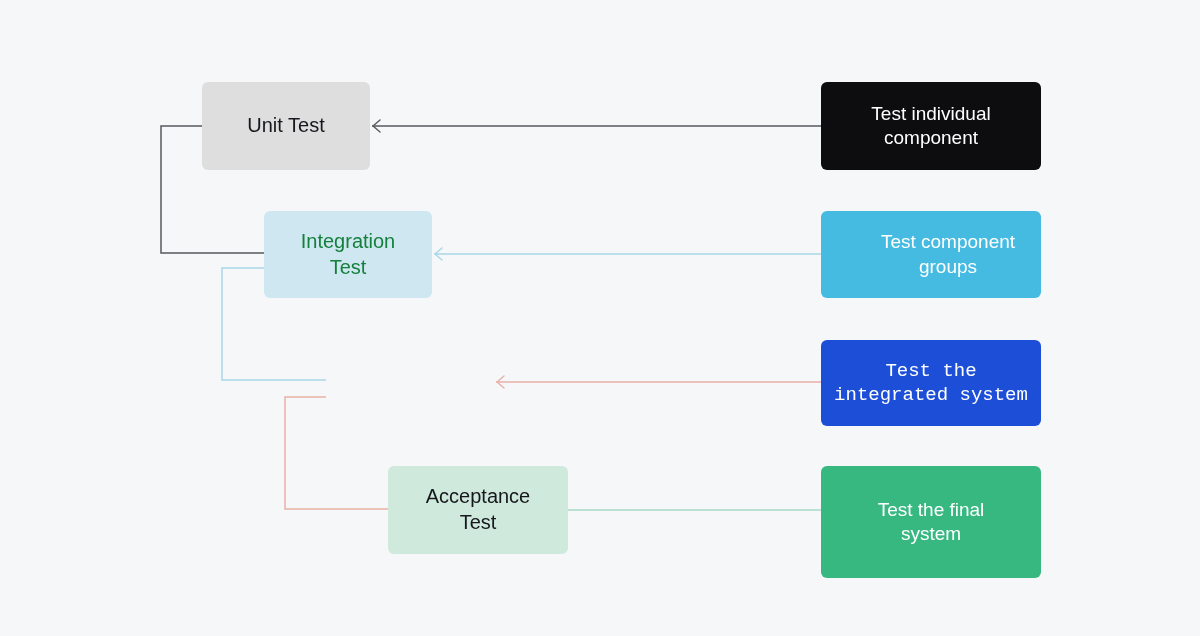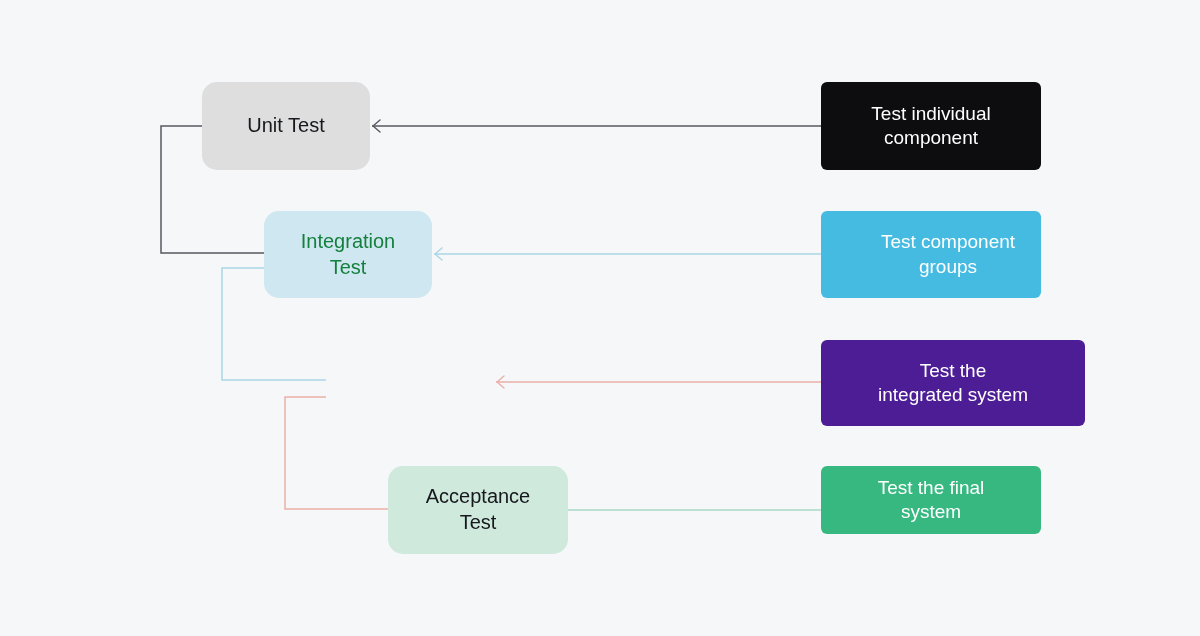--- a/index.html
+++ b/index.html
@@ -37,21 +37,20 @@
     line-height: 1.28;
     padding: 4px 10px;
   }
   .node-label {
     display: block;
     white-space: pre-line;
   }
   .stage-node {
     font-size: 20px;
     color: #16181d;
-    border-radius: 15px;
   }
   .desc-node {
     font-size: 19px;
     color: #ffffff;
   }
 </style>
 </head>
 <body>
 
 <div id="diagram-canvas">
@@ -83,22 +82,22 @@
   </div>
 
   <div class="node desc-node" style="left: 821px; top: 82px; width: 220px; height: 88px; background: rgb(13, 13, 15); color: rgb(255, 255, 255);">
     <span class="node-label">Test individual
 component</span>
   </div>
   <div class="node desc-node" style="left: 821px; top: 211px; width: 220px; height: 87px; background: rgb(69, 187, 226); color: rgb(255, 255, 255); padding-left: 44px;">
     <span class="node-label">Test component
 groups</span>
   </div>
-  <div class="node desc-node" style="left: 821px; top: 340px; width: 264px; height: 86px; background: #4c1d95; color: rgb(255, 255, 255);">
+  <div class="node desc-node" style="left: 821px; top: 340px; width: 220px; height: 86px; background: #1d4ed8; color: rgb(255, 255, 255); font-family: Liberation Mono, monospace;">
     <span class="node-label">Test the
 integrated system</span>
   </div>
-  <div class="node desc-node" style="left: 821px; top: 466px; width: 220px; height: 68px; background: rgb(55, 184, 128); color: rgb(255, 255, 255); justify-content: center;">
+  <div class="node desc-node" style="left: 821px; top: 466px; width: 220px; height: 112px; background: rgb(55, 184, 128); color: rgb(255, 255, 255); justify-content: center;">
     <span class="node-label">Test the final
 system</span>
   </div>
 
 </div>
 
 </body></html>

